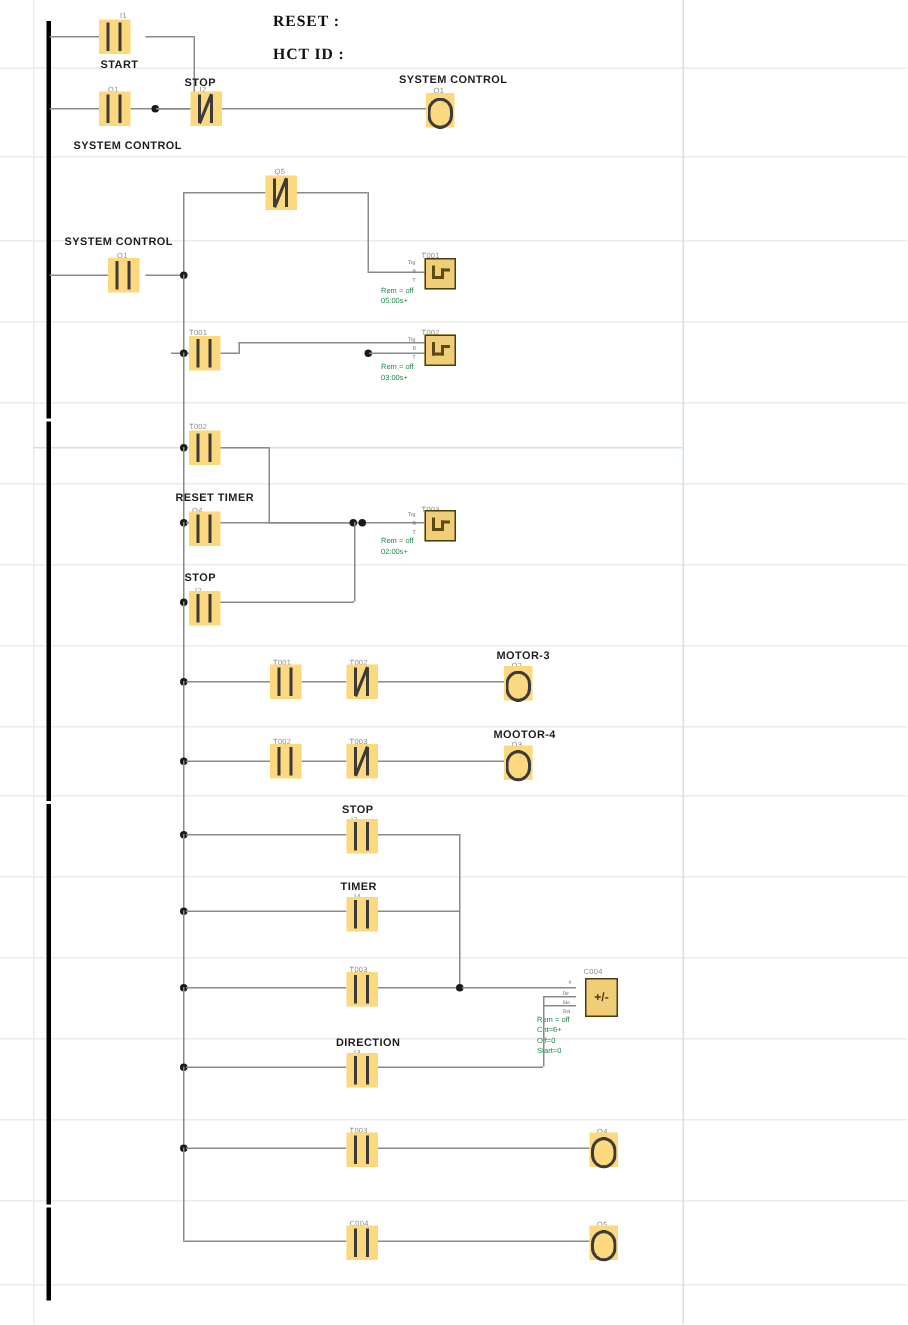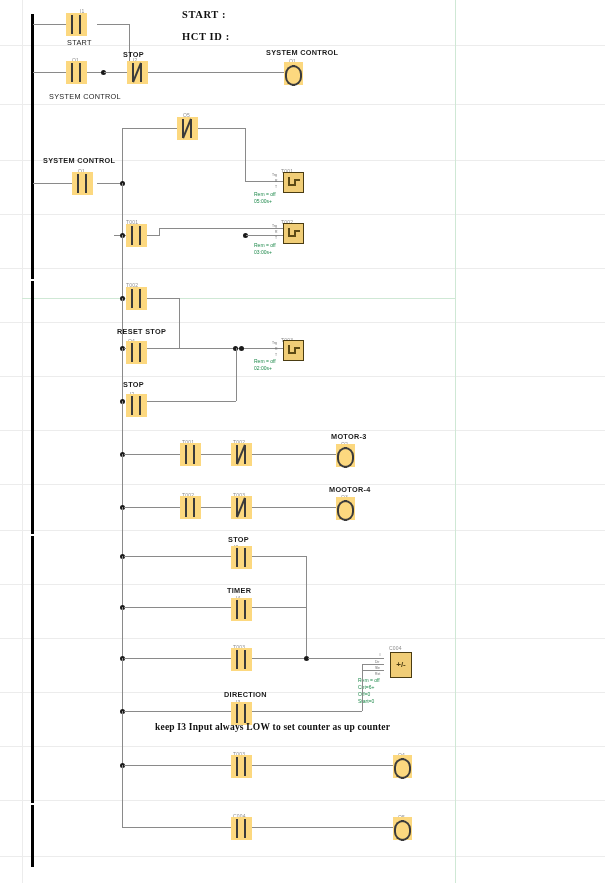--- a/index.html
+++ b/index.html
@@ -37,21 +37,21 @@
   .coil .p.r{right:1px;border-left:none;border-radius:0 9px 9px 0;}
 
   
   .fblock{position:absolute;width:19px;height:19px;background:#f0cd77;border:1px solid #4a3c12;}
   .fblock .fg{position:absolute;inset:0;}
   .fblock .seg{position:absolute;background:#5c4a15;}
 
   
   .lbl-top{position:absolute;font-size:5px;color:#8d8d8d;letter-spacing:.2px;white-space:nowrap;}
   .lbl-name{position:absolute;font-size:7.3px;color:#1c1c1c;font-weight:bold;letter-spacing:.3px;white-space:nowrap;}
-  .lbl-under{position:absolute;font-size:7.3px;color:#1c1c1c;font-weight:normal;letter-spacing:.3px;white-space:nowrap;}
+  .lbl-under{position:absolute;font-size:7.3px;color:#1c1c1c;font-weight:bold;letter-spacing:.3px;white-space:nowrap;}
   .lbl-cfg{position:absolute;font-size:5px;color:#1f8a4c;line-height:7px;white-space:nowrap;}
   .pin{position:absolute;font-size:3.4px;color:#6d6d6d;white-space:nowrap;}
 
   .hdr{position:absolute;font-family:"Liberation Serif",serif;font-weight:bold;font-size:10.5px;color:#101010;letter-spacing:.6px;white-space:nowrap;}
   .note{position:absolute;font-family:"Liberation Serif",serif;font-weight:bold;font-size:9.5px;color:#101010;letter-spacing:.2px;white-space:nowrap;}
 </style>
 </head>
 <body>
 
 <div id="stage">
@@ -76,21 +76,21 @@
   <div class="guide-v" style="left:22px;top:0;height:883px"></div>
 
   <div class="green-h" style="left:22px;top:298px;width:433px"></div>
   <div class="green-v" style="left:455px;top:0;height:883px"></div>
 
   <div class="rail" style="left:31px;top:14px;height:265px"></div>
   <div class="rail" style="left:31px;top:281px;height:253px"></div>
   <div class="rail" style="left:31px;top:536px;height:267px"></div>
   <div class="rail" style="left:31px;top:805px;height:62px"></div>
 
-  <div class="hdr" style="left:182px;top:9px">START    :</div>
+  <div class="hdr" style="left:182px;top:9px">RESET    :</div>
   <div class="hdr" style="left:182px;top:31px">HCT ID  :</div>
 
   <div class="w-h" style="left:33px;top:24px;width:44px"></div>
   <div class="w-h" style="left:97px;top:24px;width:32px"></div>
   <div class="w-v" style="left:129px;top:24px;height:48px"></div>
   <div class="lbl-top" style="left:80px;top:8px">I1</div>
   <div class="contact" style="left:66px;top:13px">
     <div class="bars">
         <div class="bar l"></div>
         <div class="bar r"></div>
@@ -225,21 +225,21 @@
       </div>
   </div>
 
   <div class="w-v" style="left:122px;top:298px;height:54px"></div>
   <div class="node" style="left:120px;top:346px"></div>
   <div class="w-h" style="left:124px;top:348px;width:4px"></div>
   <div class="w-h" style="left:147px;top:348px;width:136px"></div>
   <div class="node" style="left:233px;top:346px"></div>
   <div class="node" style="left:239px;top:346px"></div>
 
-  <div class="lbl-name" style="left:117px;top:327px">RESET STOP</div>
+  <div class="lbl-name" style="left:117px;top:327px">RESET TIMER</div>
   <div class="lbl-top" style="left:128px;top:338px">Q4</div>
   <div class="contact" style="left:126px;top:341px">
     <div class="bars">
         <div class="bar l"></div>
         <div class="bar r"></div>
       </div>
   </div>
 
   <div class="lbl-top" style="left:281px;top:337px">T003</div>
   <div class="pin" style="left:272px;top:341px">Trg</div>
@@ -400,21 +400,20 @@
 
   <div class="lbl-name" style="left:224px;top:690px">DIRECTION</div>
   <div class="lbl-top" style="left:236px;top:699px">I3</div>
   <div class="contact" style="left:231px;top:702px">
     <div class="bars">
         <div class="bar l"></div>
         <div class="bar r"></div>
       </div>
   </div>
 
-  <div class="note" style="left:155px;top:722px">keep  I3 Input always  LOW to set  counter as up counter</div>
 
   <div class="w-v" style="left:122px;top:711px;height:55px"></div>
   <div class="node" style="left:120px;top:763px"></div>
   <div class="w-h" style="left:124px;top:765px;width:107px"></div>
   <div class="w-h" style="left:252px;top:765px;width:141px"></div>
 
   <div class="lbl-top" style="left:233px;top:751px">T003</div>
   <div class="contact" style="left:231px;top:755px">
     <div class="bars">
         <div class="bar l"></div>

